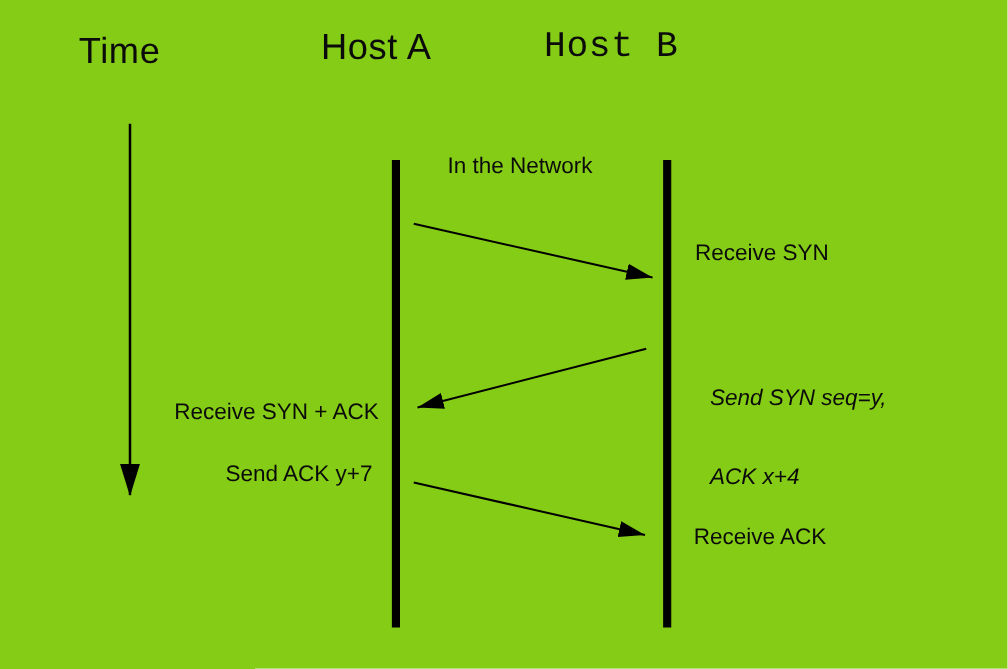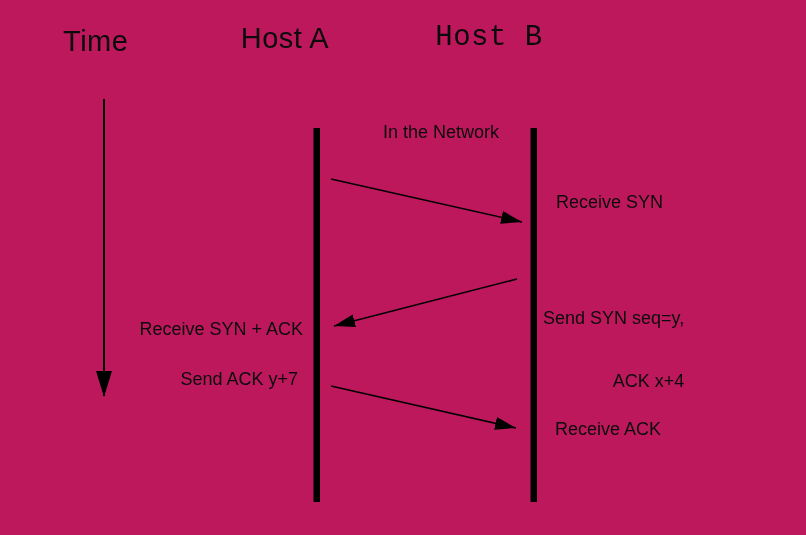--- a/index.html
+++ b/index.html
@@ -4,37 +4,36 @@
 <style>
   html, body {
     margin: 0;
     padding: 0;
     background: #ffffff;
   }
   .canvas {
     position: relative;
     width: 806px;
     height: 535px;
-    background: #be185d;
+    background: #84cc16;
     font-family: "Liberation Sans", sans-serif;
     color: #000000;
     overflow: hidden;
   }
   .canvas svg {
     position: absolute;
     left: 0;
     top: 0;
   }
   .lbl {
     position: absolute;
     font-size: 18px;
     line-height: 21px;
     color: #0b0b0b;
     white-space: pre;
-    text-align: right;
   }
   .lbl.right {
     text-align: right;
   }
   .lbl.center {
     text-align: center;
   }
   .hdr {
     position: absolute;
     font-size: 29px;
@@ -67,28 +66,28 @@
 
     <rect x="313.5" y="128" width="6.5" height="374" fill="#000000"></rect>
     <rect x="530.5" y="128" width="6.5" height="374" fill="#000000"></rect>
 
     <line x1="331" y1="179" x2="522" y2="222" stroke="#000000" stroke-width="1.6" marker-end="url(#msgHead)"></line>
     <line x1="517" y1="279" x2="334" y2="326" stroke="#000000" stroke-width="1.6" marker-end="url(#msgHead)"></line>
     <line x1="331" y1="386" x2="516" y2="428" stroke="#000000" stroke-width="1.6" marker-end="url(#msgHead)"></line>
   </svg>
 
   <div class="hdr" style="left:63px; top:24px;">Time</div>
-  <div class="hdr center" style="left:215px; top:21px; width:140px;">Host A</div>
+  <div class="hdr center" style="left:231px; top:21px; width:140px;">Host A</div>
   <div class="hdr center" style="left:419px; top:21px; width:140px;font-family:Liberation Mono, monospace;">Host B</div>
 
-  <div class="lbl center" style="left:341px; top:122px; width:200px;">In the Network</div>
+  <div class="lbl center" style="left:316px; top:122px; width:200px;">In the Network</div>
 
   <div class="lbl right" style="left:103px; top:319px; width:200px;">Receive SYN + ACK</div>
   <div class="lbl right" style="left:98px; top:369px; width:200px;">Send ACK y+7</div>
 
   <div class="lbl" style="left:556px; top:192px;">Receive SYN</div>
-  <div class="lbl" style="left:543px; top:266px;">
+  <div class="lbl" style="left:568px; top:266px;font-style:italic;">
     <div>Send SYN seq=y,</div>
     <div>ACK x+4</div>
   </div>
   <div class="lbl" style="left:555px; top:419px;">Receive ACK</div>
 
 </div>
 
 </body></html>

